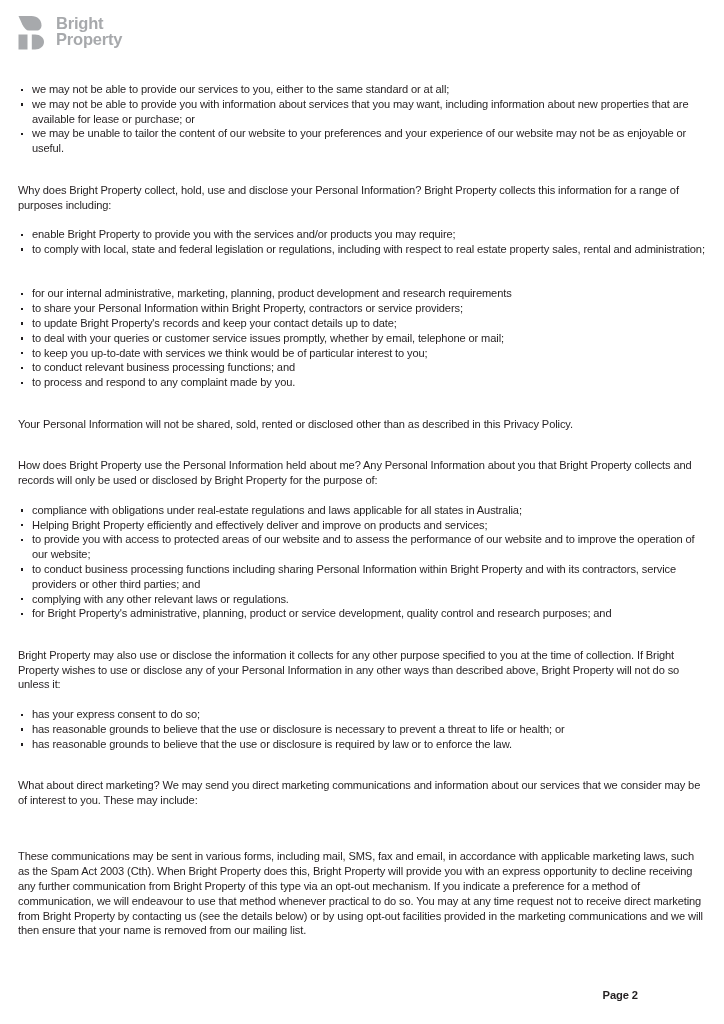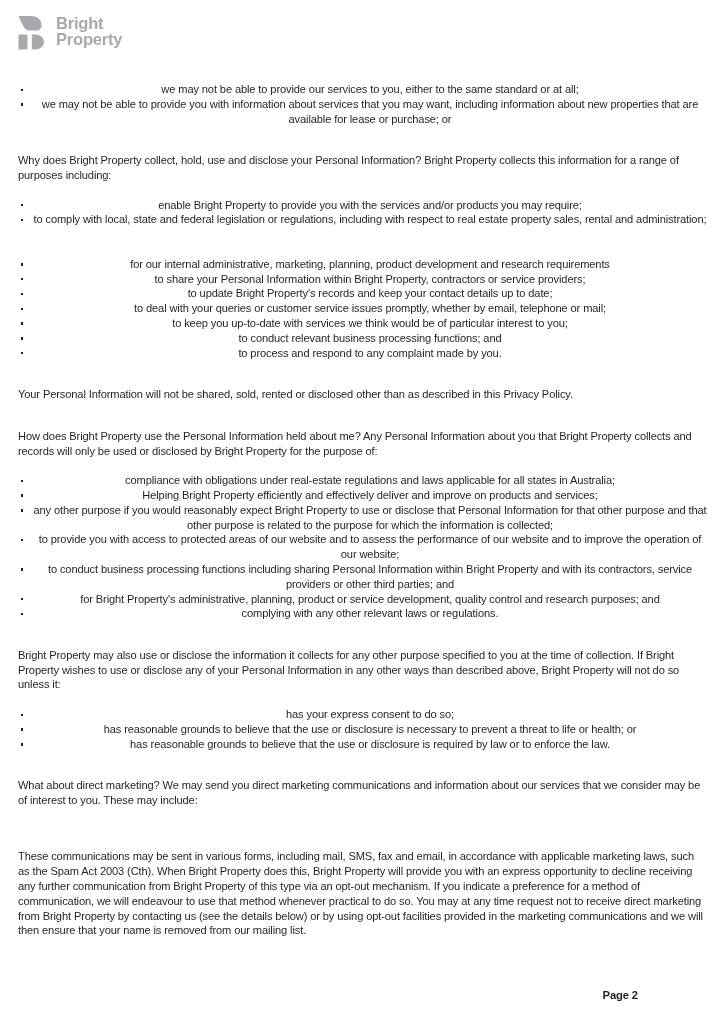--- a/index.html
+++ b/index.html
@@ -64,21 +64,20 @@
     line-height: 14.8px;
     letter-spacing: -0.12px;
     color: #231f20;
     text-align: left;
   }
 
   ul.bullets {
     margin: 0;
     padding: 0;
     list-style: none;
-    text-align: center;
   }
   ul.bullets li {
     position: relative;
     font-size: 11.1px;
     line-height: 14.8px;
     letter-spacing: -0.12px;
     color: #231f20;
     padding-left: 14px;
     margin: 0;
   }
@@ -126,20 +125,21 @@
     <div class="wordmark">
       <span>Bright</span>
       <span>Property</span>
     </div>
   </div>
 
   <div class="content" id="content">
       <ul class="bullets block">
         <li>we may not be able to provide our services to you, either to the same standard or at all;</li>
         <li>we may not be able to provide you with information about services that you may want, including information about new properties that are available for lease or purchase; or</li>
+        <li>we may be unable to tailor the content of our website to your preferences and your experience of our website may not be as enjoyable or useful.</li>
       </ul>
       <div class="gap-sm"></div>
       <p class="para block">Why does Bright Property collect, hold, use and disclose your Personal Information? Bright Property collects this information for a range of purposes including:</p>
       <div class="gap-sm"></div>
       <ul class="bullets block">
         <li>enable Bright Property to provide you with the services and/or products you may require;</li>
         <li>to comply with local, state and federal legislation or regulations, including with respect to real estate property sales, rental and administration;</li>
       </ul>
       <div class="gap-sm"></div>
       <div class="gap-sm"></div>
@@ -153,25 +153,24 @@
         <li>to process and respond to any complaint made by you.</li>
       </ul>
       <div class="gap-sm"></div>
       <p class="para block">Your Personal Information will not be shared, sold, rented or disclosed other than as described in this Privacy Policy.</p>
       <div class="gap-sm"></div>
       <p class="para block">How does Bright Property use the Personal Information held about me? Any Personal Information about you that Bright Property collects and records will only be used or disclosed by Bright Property for the purpose of:</p>
       <div class="gap-sm"></div>
       <ul class="bullets block">
         <li>compliance with obligations under real-estate regulations and laws applicable for all states in Australia;</li>
         <li>Helping Bright Property efficiently and effectively deliver and improve on products and services;</li>
-        <li>any other purpose if you would reasonably expect Bright Property to use or disclose that Personal Information for that other purpose and that other purpose is related to the purpose for which the information is collected;</li>
         <li>to provide you with access to protected areas of our website and to assess the performance of our website and to improve the operation of our website;</li>
         <li>to conduct business processing functions including sharing Personal Information within Bright Property and with its contractors, service providers or other third parties; and</li>
+        <li>complying with any other relevant laws or regulations.</li>
         <li>for Bright Property's administrative, planning, product or service development, quality control and research purposes; and</li>
-        <li>complying with any other relevant laws or regulations.</li>
       </ul>
       <div class="gap-sm"></div>
       <p class="para block">Bright Property may also use or disclose the information it collects for any other purpose specified to you at the time of collection. If Bright Property wishes to use or disclose any of your Personal Information in any other ways than described above, Bright Property will not do so unless it:</p>
       <div class="gap-sm"></div>
       <ul class="bullets block">
         <li>has your express consent to do so;</li>
         <li>has reasonable grounds to believe that the use or disclosure is necessary to prevent a threat to life or health; or</li>
         <li>has reasonable grounds to believe that the use or disclosure is required by law or to enforce the law.</li>
       </ul>
       <div class="gap-sm"></div>

